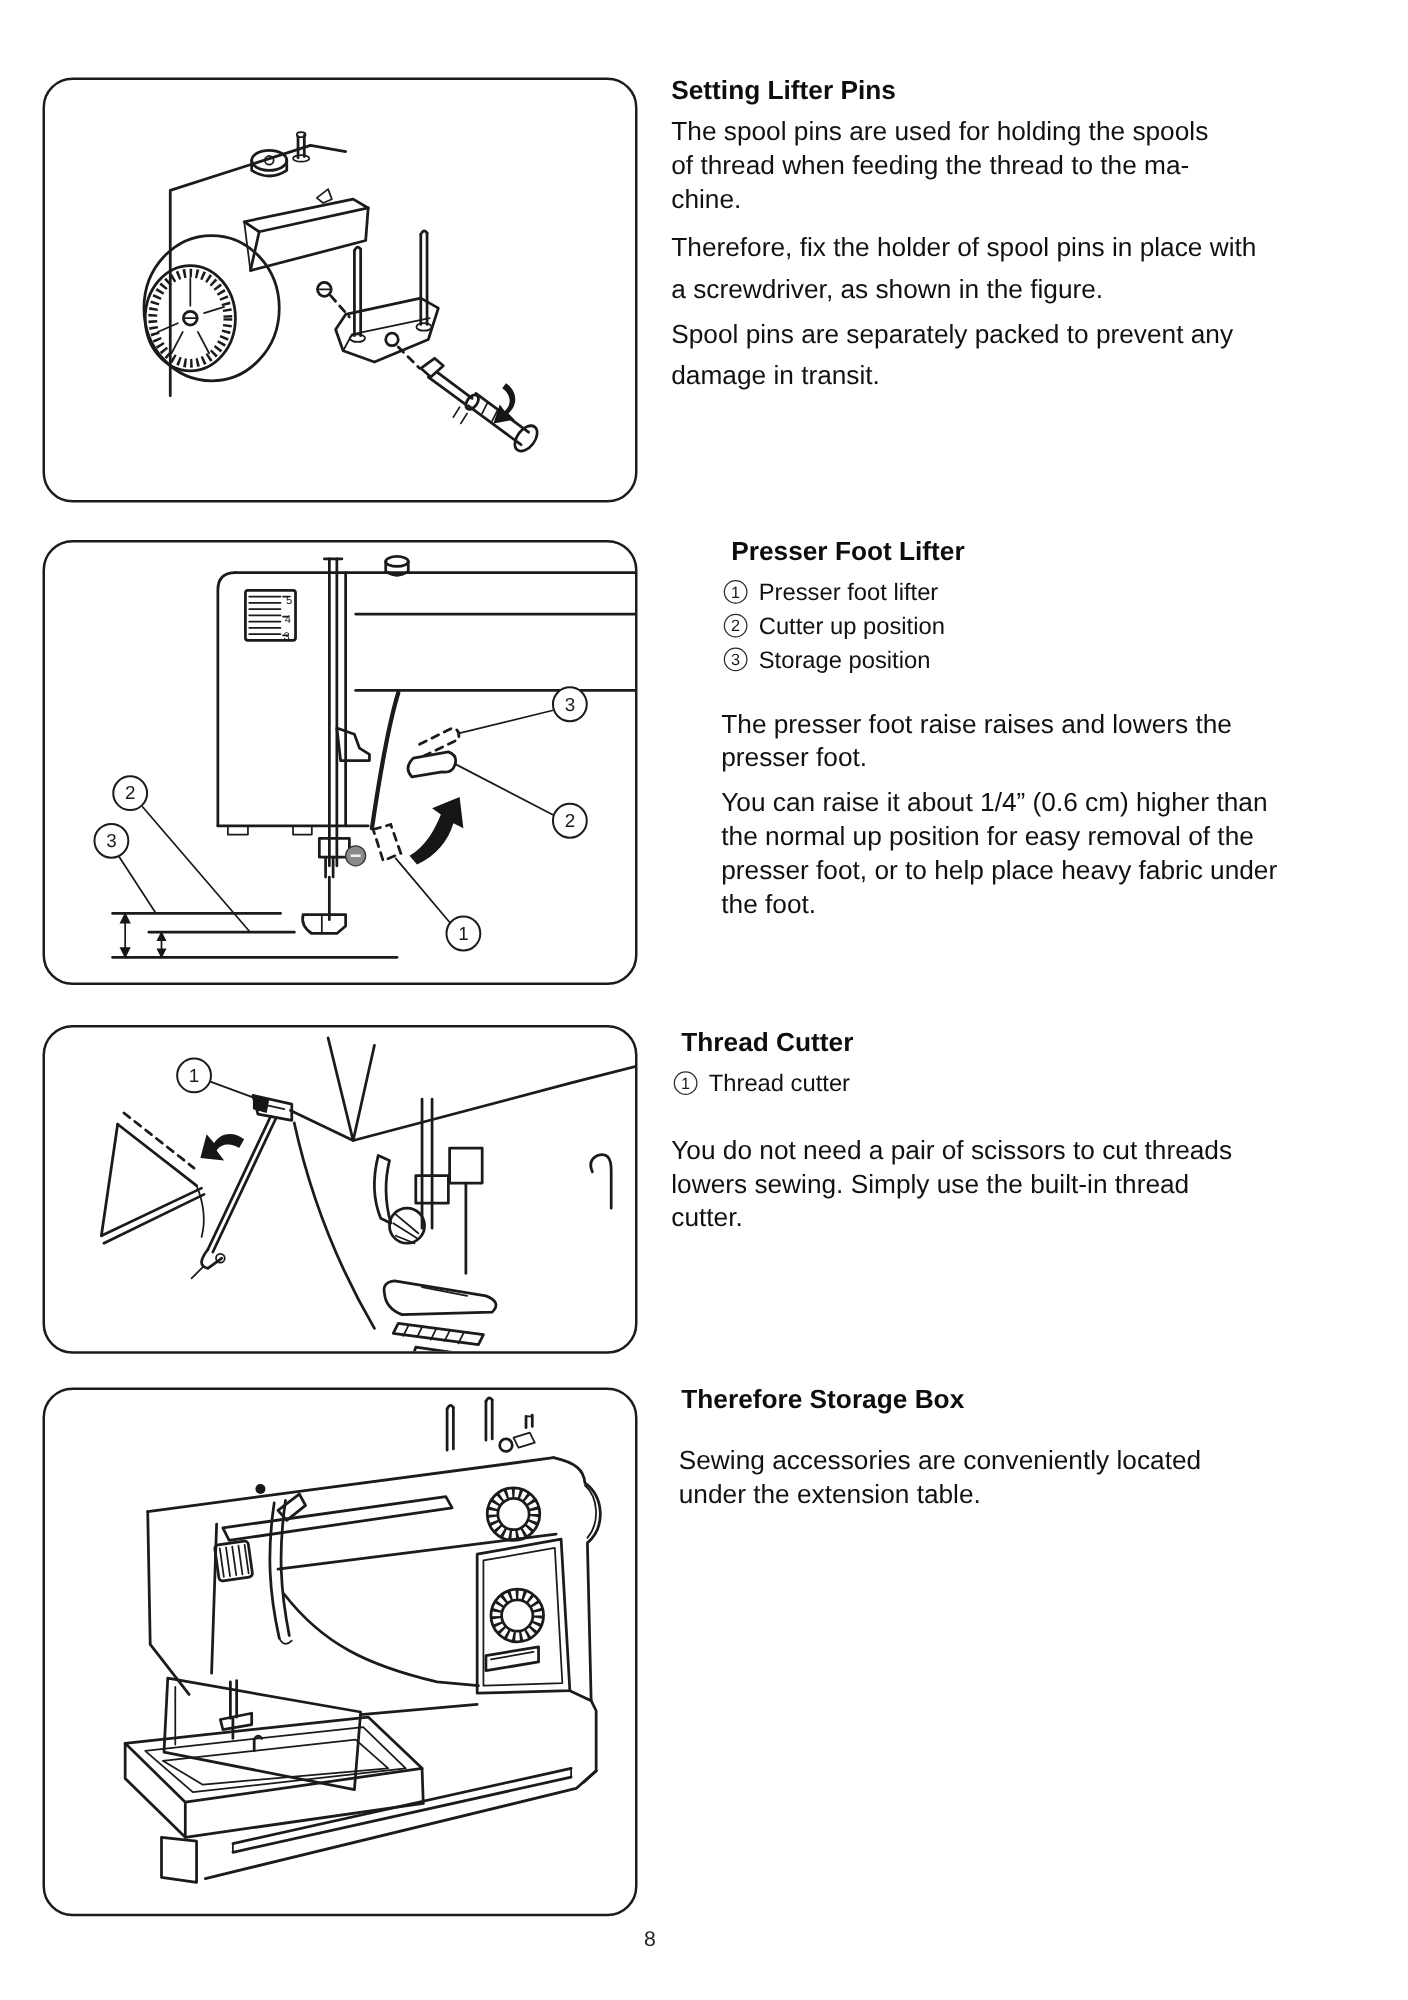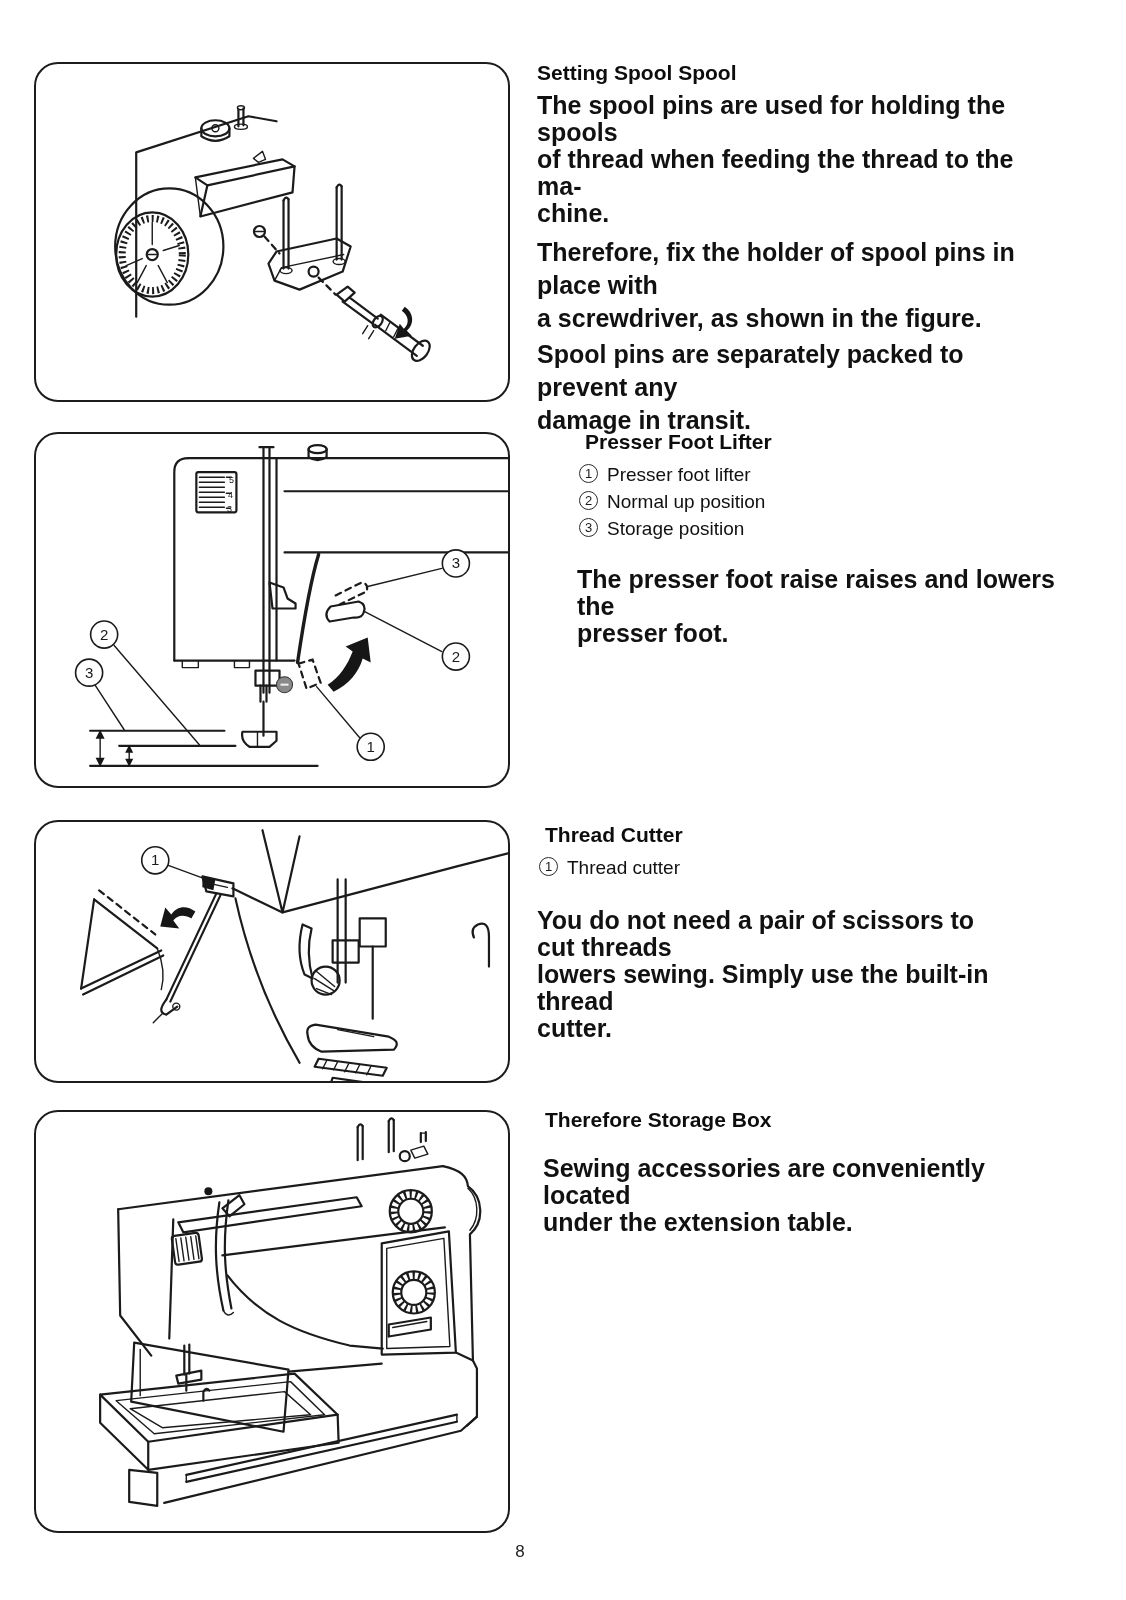--- a/index.html
+++ b/index.html
@@ -11,21 +11,21 @@
   .panel svg{position:absolute;left:0;top:0;width:100%;height:100%;}
   .p1{top:62px;height:340px;}
   .p2{top:432px;height:356px;}
   .p3{top:820px;height:263px;}
   .p4{top:1110px;height:423px;}
   
   .tb{position:absolute;left:537px;width:480px;}
   .tb1{top:60px;}  .tb2{top:429px;margin-left:40px;}  .tb3{top:822px;}  .tb4{top:1107px;}
   h2{font-size:21px;line-height:26px;font-weight:bold;margin:0 0 6px 0;color:#0d0d0d;}
   .tb2 h2,.tb3 h2,.tb4 h2{margin-left:8px;}
-  .para{font-size:25px;line-height:27px;margin:0 0 9px 0;white-space:pre-line;font-weight:bold;}
+  .para{font-size:21px;line-height:27px;margin:0 0 9px 0;white-space:pre-line;}
   .para.loose{line-height:33px;margin-bottom:3px;}
   .legend{margin:2px 0 24px 2px;}
   .legend-item{display:flex;align-items:flex-start;gap:9px;font-size:19px;line-height:27px;}
   .circ{flex:0 0 auto;width:19px;height:19px;margin-top:3px;border:1.4px solid #2a2a2a;
         border-radius:50%;display:inline-flex;align-items:center;justify-content:center;
         font-size:13px;line-height:1;color:#1a1a1a;box-sizing:border-box;}
   .page-number{position:absolute;top:1542px;left:490px;width:60px;text-align:center;
                font-size:17px;color:#222;}
   
   svg .s{fill:none;stroke:#1b1b1b;stroke-width:2.2;stroke-linecap:round;stroke-linejoin:round;}
@@ -301,48 +301,52 @@
         <path class="t" d="M94,296 L248,279 L274,302 L126,315 Z"></path>
         <path class="s" d="M167,288 v-9 q3,-5 6,-1"></path>
         <path class="s" d="M64,282 L64,310 L112,357 L112,329"></path>
         <path class="s" d="M112,357 L302,330 L301,302"></path>
         <path class="s" d="M93,357 L93,389 L121,393 L121,360 Z"></path>
       </g>
     </svg>
   </div>
 
   <section class="tb tb1">
-    <h2>Setting Spool Spool</h2>
+    <h2>Setting Lifter Pins</h2>
     <p class="para">The spool pins are used for holding the spools
 of thread when feeding the thread to the ma-
 chine.</p>
     <p class="para loose">Therefore, fix the holder of spool pins in place with
 a screwdriver, as shown in the figure.</p>
     <p class="para loose">Spool pins are separately packed to prevent any
 damage in transit.</p>
   </section>
 
   <section class="tb tb2">
     <h2>Presser Foot Lifter</h2>
     <div class="legend">
       <div class="legend-item">
         <span class="circ">1</span>
         <span>Presser foot lifter</span>
       </div>
       <div class="legend-item">
         <span class="circ">2</span>
-        <span>Normal up position</span>
+        <span>Cutter up position</span>
       </div>
       <div class="legend-item">
         <span class="circ">3</span>
         <span>Storage position</span>
       </div>
     </div>
     <p class="para">The presser foot raise raises and lowers the
 presser foot.</p>
+    <p class="para">You can raise it about 1/4” (0.6 cm) higher than
+the normal up position for easy removal of the
+presser foot, or to help place heavy fabric under
+the foot.</p>
   </section>
 
   <section class="tb tb3">
     <h2>Thread Cutter</h2>
     <div class="legend" style="margin-bottom:26px;">
       <div class="legend-item">
         <span class="circ">1</span>
         <span>Thread cutter</span>
       </div>
     </div>

